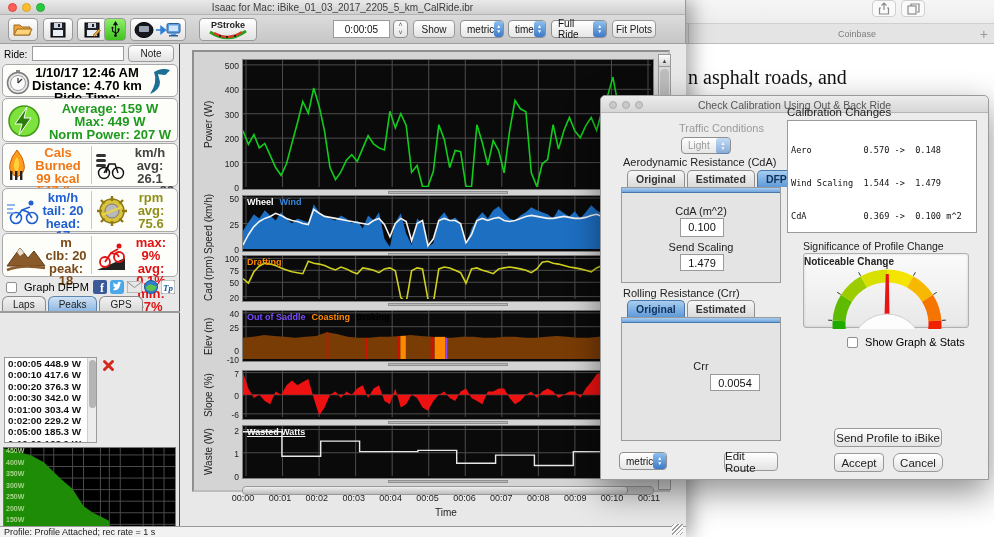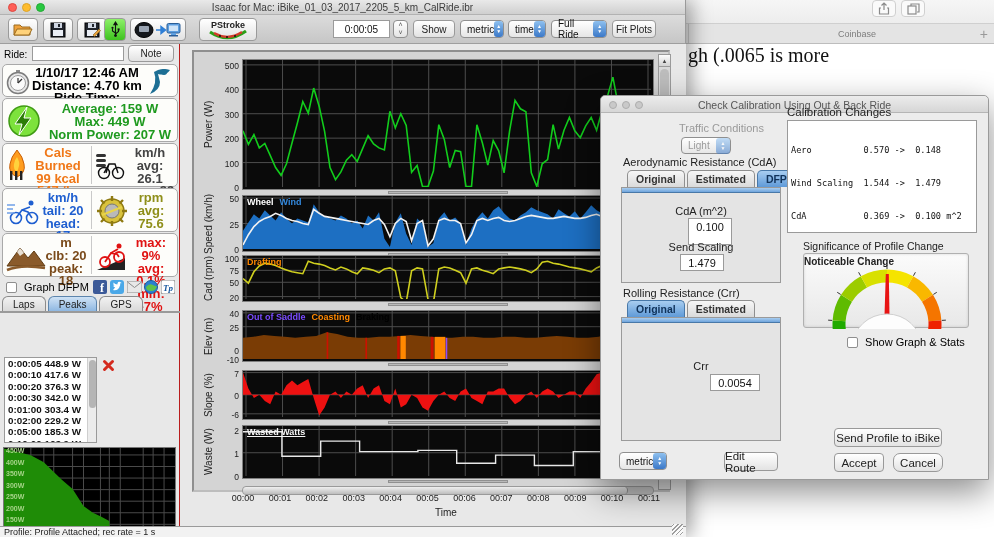--- a/index.html
+++ b/index.html
@@ -109,21 +109,21 @@
             <rect x="1" y="3" width="8" height="8" fill="none" stroke="#8a8a8a" stroke-width="1.2"></rect>
             <path d="M4 3V1h8v8h-2" fill="none" stroke="#8a8a8a" stroke-width="1.2"></path>
           </svg>
       </div>
     </div>
     <div class="tabbar">
       <div class="tabtext" style="left:220px;top:5px;">Coinbase</div>
       <div class="tabtext" style="right:6px;top:2px;font-size:14px;color:#999;">+</div>
       <div style="position:absolute;left:70px;top:0;width:1px;height:100%;background:#c5c5c5;"></div>
     </div>
-    <div class="serifline" style="left:70px;top:44px;">gh (.0065 is more</div>
+    <div class="serifline" style="left:70px;top:66px;">n asphalt roads, and</div>
   </div>
 
   <div id="mainwin">
     <div id="titlebar">
       <div class="tl" style="left:8px;background:#ff5f57;border:1px solid #dd4942;"></div>
       <div class="tl" style="left:22px;background:#febc2e;border:1px solid #dba328;"></div>
       <div class="tl" style="left:36px;background:#28c840;border:1px solid #22a934;"></div>
       <div id="wtitle">Isaac for Mac:  iBike_01_03_2017_2205_5_km_CalRide.ibr</div>
     </div>
 
@@ -629,21 +629,21 @@
     </div>
     <div class="dlglabel" style="left:22px;top:60px;">Aerodynamic Resistance (CdA)</div>
     <div class="tabstrip" style="left:26px;top:74px;">
       <div class="dtab">Original</div>
       <div class="dtab">Estimated</div>
       <div class="dtab active">DFPM Fit</div>
     </div>
     <div class="dpanel" style="left:20px;top:91px;width:160px;height:96px;">
       <div class="bluestrip"></div>
       <div class="dlglabel" style="left:0;right:0;top:17px;text-align:center;">CdA (m^2)</div>
-      <div class="dfield" style="left:66px;top:30px;width:44px;height:27px;"><span>0.100</span></div>
+      <div class="dfield" style="left:58px;top:30px;width:44px;height:19px;"><span>0.100</span></div>
       <div class="dlglabel" style="left:0;right:0;top:53px;text-align:center;">Send Scaling</div>
       <div class="dfield" style="left:58px;top:66px;width:44px;height:17px;"><span>1.479</span></div>
     </div>
     <div class="dlglabel" style="left:22px;top:191px;">Rolling Resistance (Crr)</div>
     <div class="tabstrip" style="left:26px;top:204px;">
       <div class="dtab active">Original</div>
       <div class="dtab">Estimated</div>
     </div>
     <div class="dpanel" style="left:20px;top:221px;width:160px;height:124px;">
       <div class="bluestrip"></div>

